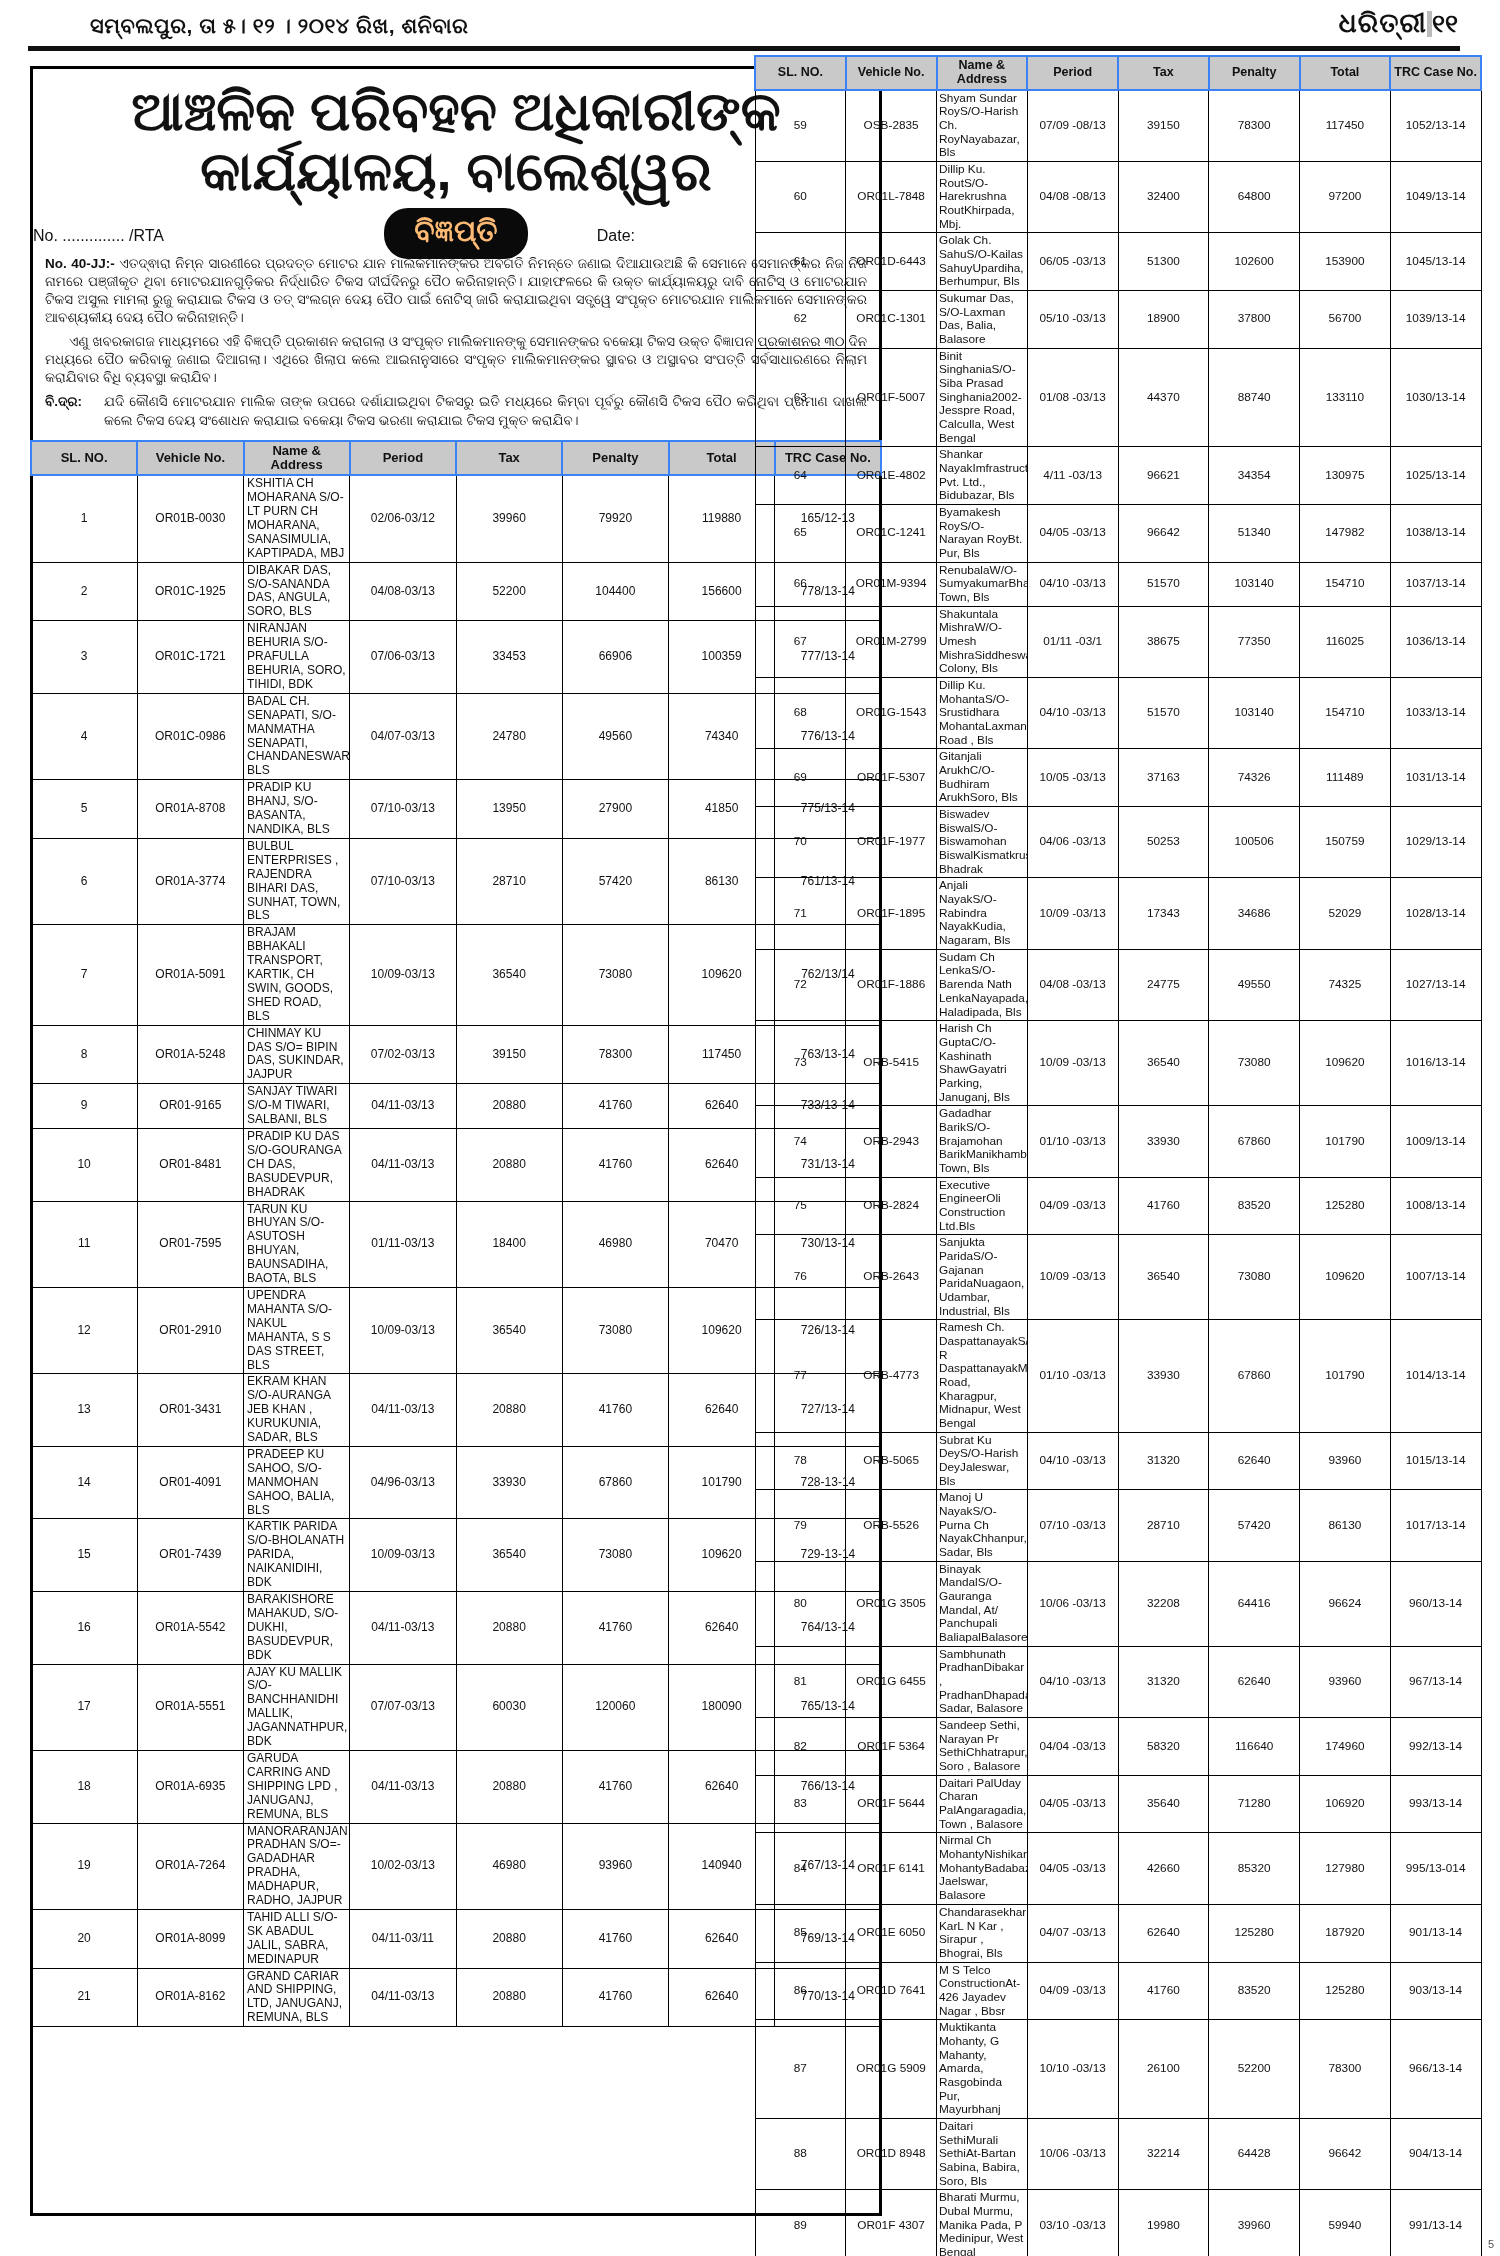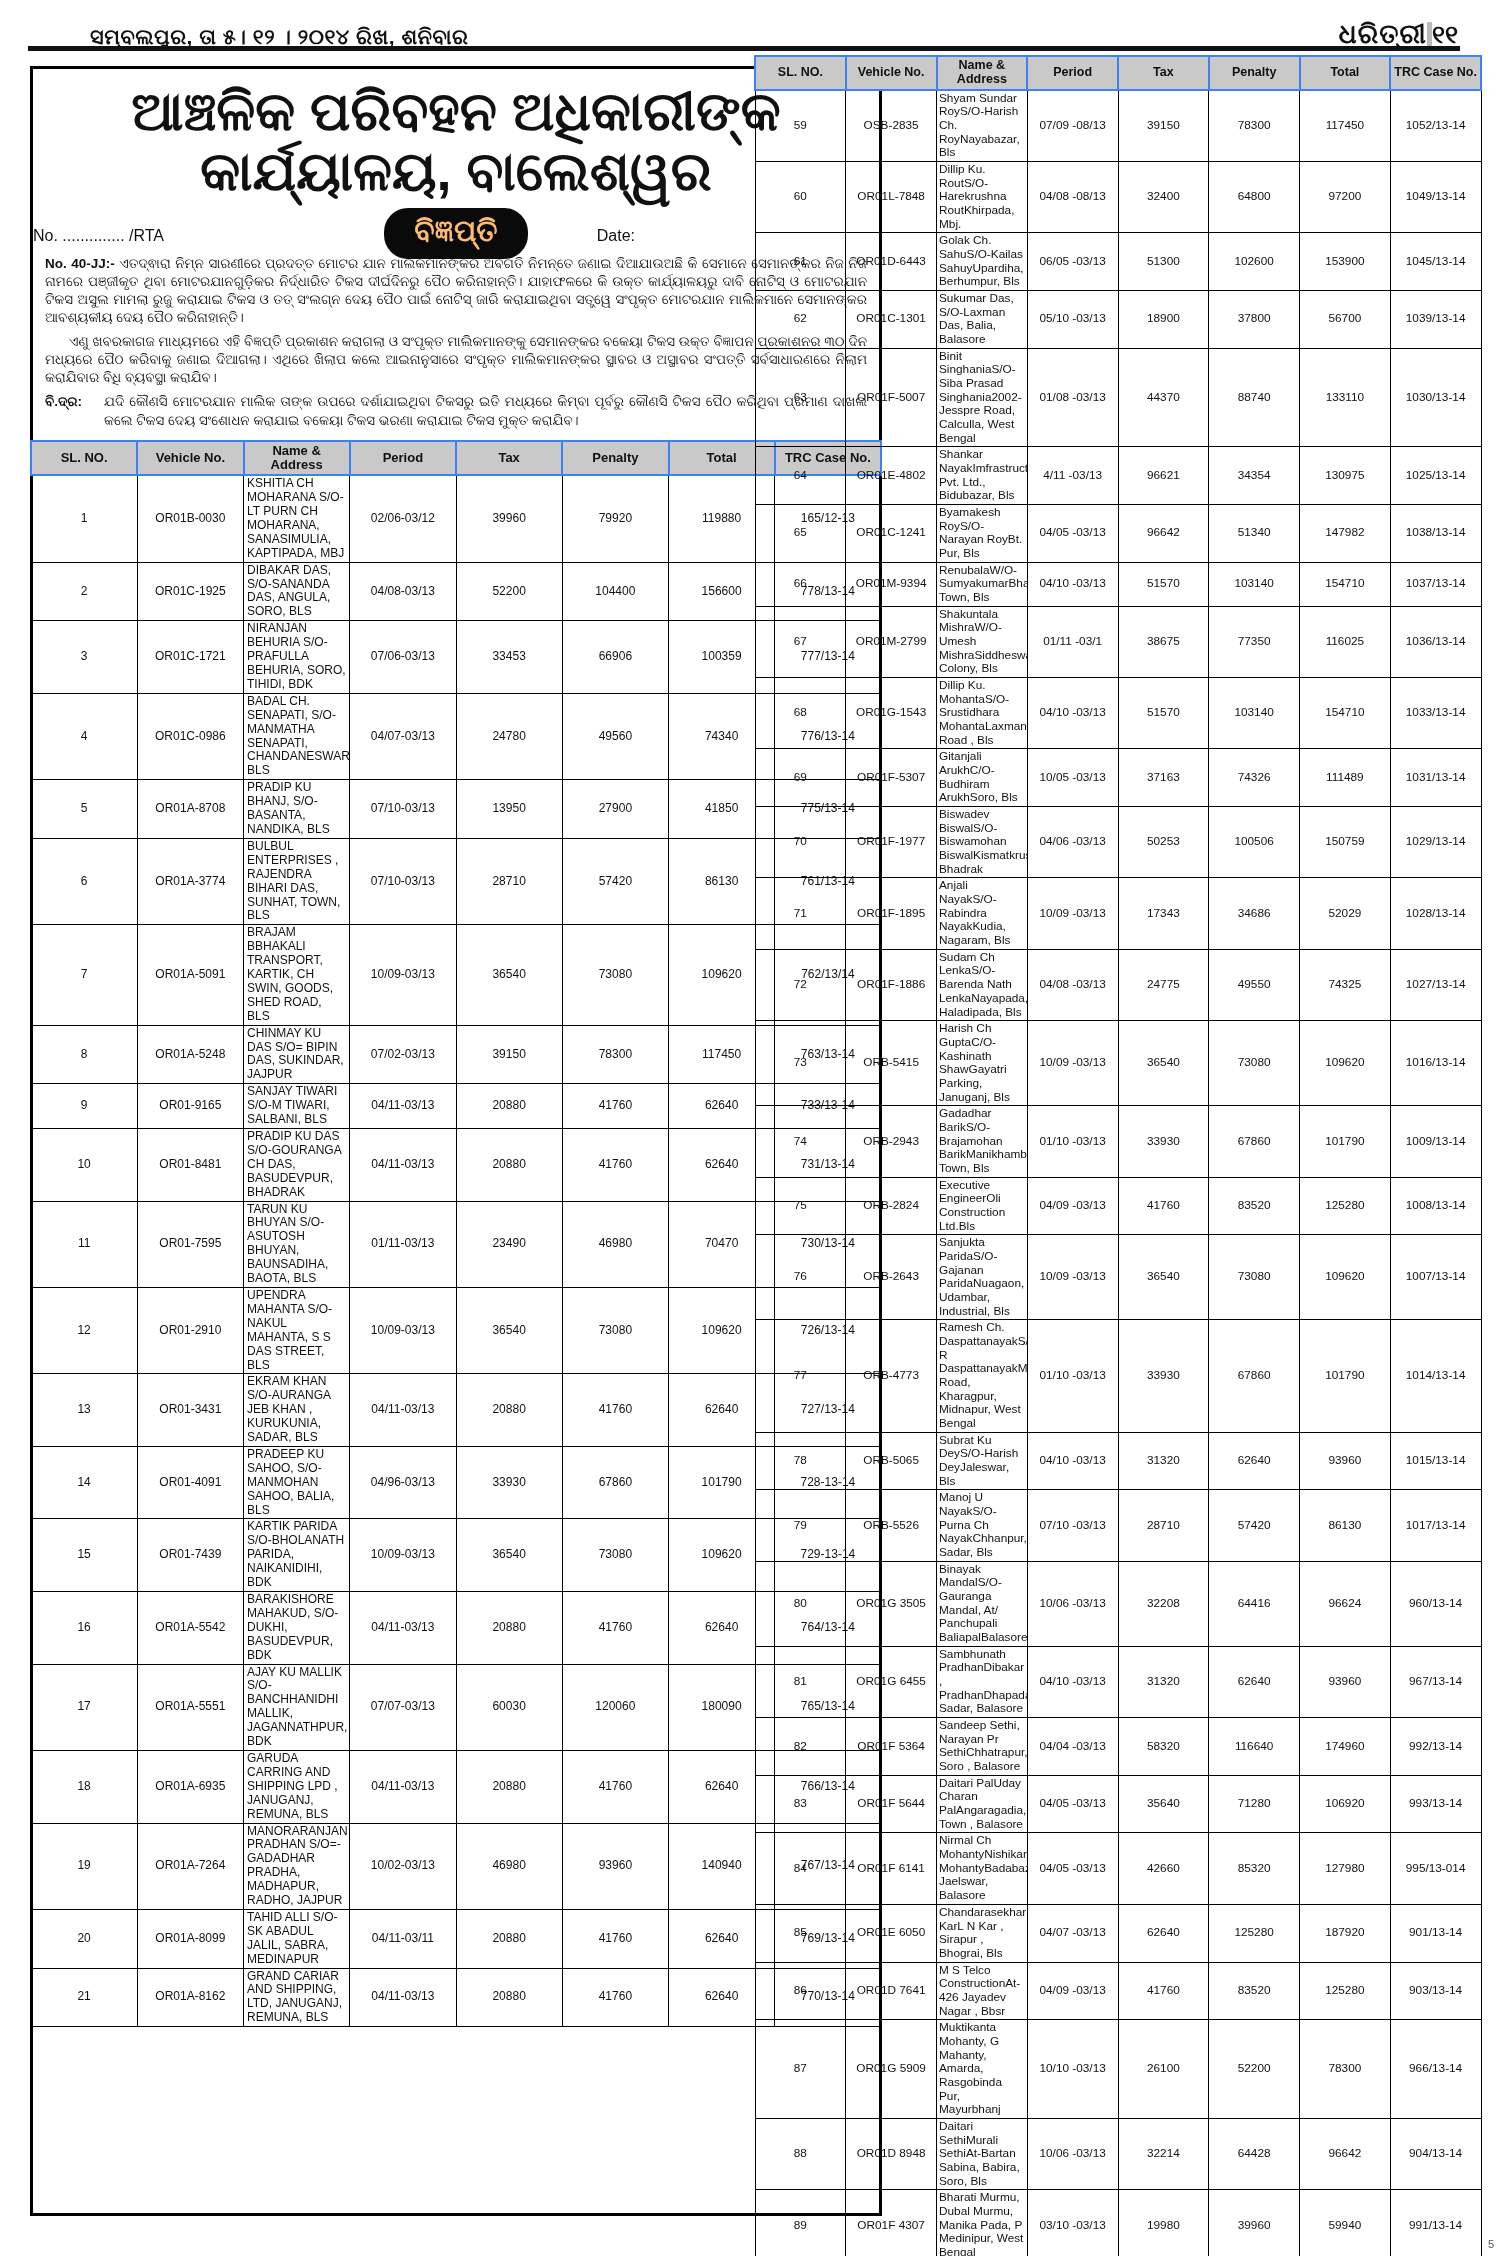--- a/index.html
+++ b/index.html
@@ -1,19 +1,19 @@
 <!DOCTYPE html>
 <html><head>
 <meta charset="utf-8">
 <style>
   html,body{margin:0;padding:0;}
   body{width:1500px;height:2256px;position:relative;background:#fff;color:#111;
        font-family:"Liberation Sans",sans-serif;overflow:hidden;}
   
-  .masthead{position:absolute;left:30px;top:8px;width:1440px;height:38px;margin-top:11px;}
+  .masthead{position:absolute;left:30px;top:8px;width:1440px;height:38px;}
   .mast-date{position:absolute;left:60px;top:6px;font-size:21px;font-weight:bold;letter-spacing:.5px;}
   .mast-brand{position:absolute;right:12px;top:0;display:flex;align-items:center;gap:0;}
   .brand-name{font-size:27px;font-weight:bold;letter-spacing:1px;}
   .brand-sep{width:5px;height:26px;background:#bbb;display:inline-block;}
   .brand-page{font-size:25px;font-weight:bold;}
   .mast-rule{position:absolute;left:28px;top:46px;width:1432px;height:5px;background:#111;}
 
   
   .notice-box{position:absolute;left:30px;top:66px;width:852px;height:2150px;
               border:3px solid #000;box-sizing:border-box;background:#fff;}
@@ -201,21 +201,21 @@
             <td class="c4">20880</td>
             <td class="c5">41760</td>
             <td class="c6">62640</td>
             <td class="c7">731/13-14</td>
           </tr>
           <tr>
             <td class="c0">11</td>
             <td class="c1">OR01-7595</td>
             <td class="c2">TARUN KU BHUYAN S/O-ASUTOSH BHUYAN, BAUNSADIHA, BAOTA, BLS</td>
             <td class="c3">01/11-03/13</td>
-            <td class="c4">23490</td>
+            <td class="c4">18400</td>
             <td class="c5">46980</td>
             <td class="c6">70470</td>
             <td class="c7">730/13-14</td>
           </tr>
           <tr>
             <td class="c0">12</td>
             <td class="c1">OR01-2910</td>
             <td class="c2">UPENDRA MAHANTA S/O-NAKUL MAHANTA, S S DAS STREET, BLS</td>
             <td class="c3">10/09-03/13</td>
             <td class="c4">36540</td>

